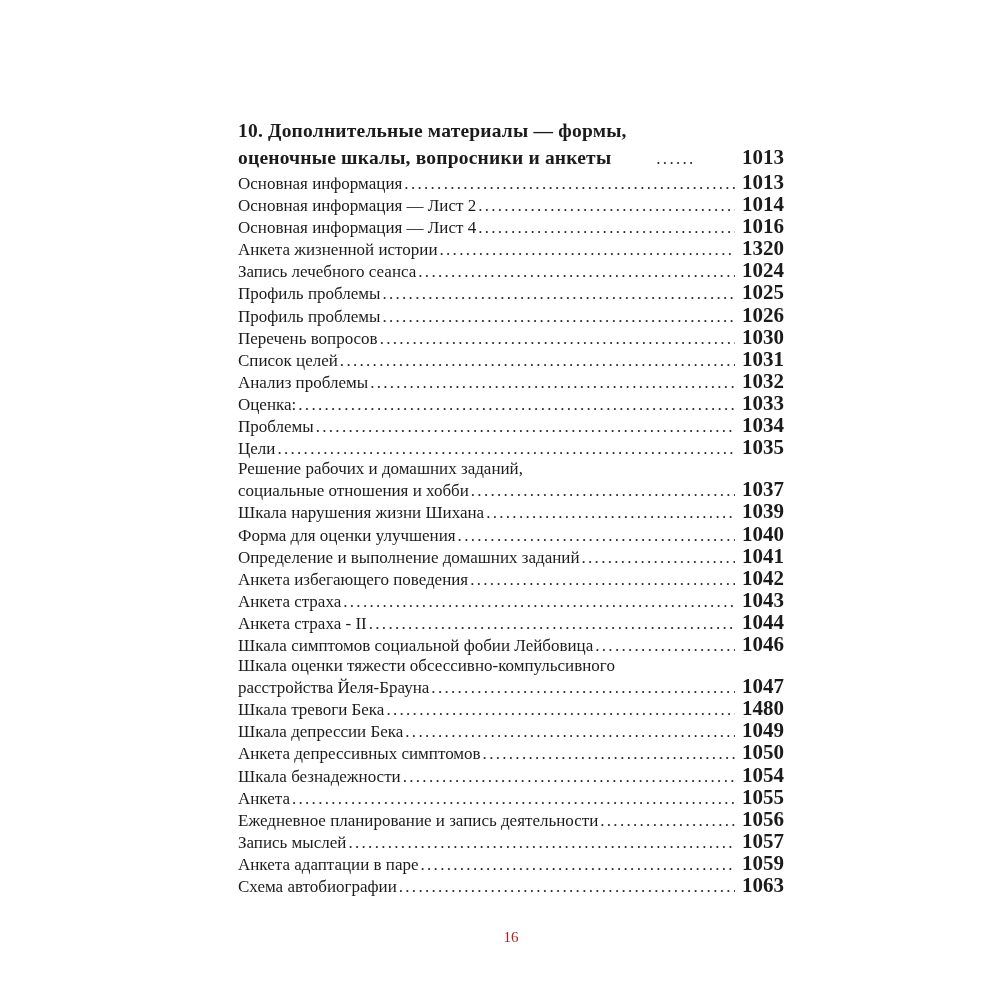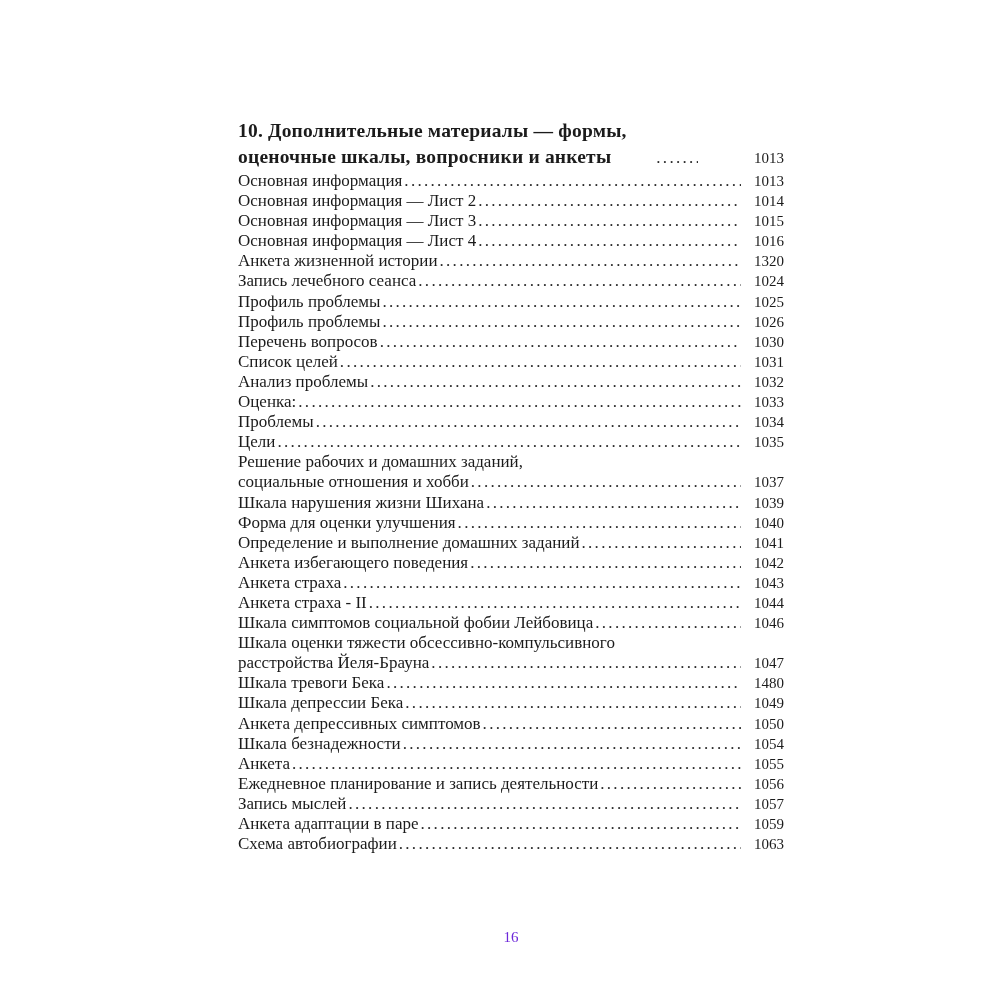--- a/index.html
+++ b/index.html
@@ -49,33 +49,33 @@
   }
   .leader::before {
     content: "........................................................................................................................................................................";
     letter-spacing: 2.3px;
     color: #2a2a2a;
   }
   .pagenum {
     flex: 0 0 auto;
     min-width: 36px;
     text-align: right;
-    font-weight: normal;
-    font-size: 15px;
+    font-weight: bold;
+    font-size: 21px;
   }
   .heading-row { line-height: 26px; gap: 43px; }
   .heading-row .leader::before { letter-spacing: 2.3px; }
   .footer {
     position: absolute;
     left: 238px;
     top: 929px;
     width: 546px;
     text-align: center;
     font-size: 15px;
-    color: #6d28d9;
+    color: #b91c1c;
   }
 </style>
 </head>
 <body>
 
 <div class="page">
 
   <div class="toc">
 
     <div class="heading-line">10. Дополнительные материалы — формы,</div>
@@ -91,25 +91,20 @@
     <span class="title">Основная информация</span>
     <span class="leader"></span>
     <span class="pagenum">1013</span>
   </div>
         <div class="row">
     <span class="title">Основная информация — Лист 2</span>
     <span class="leader"></span>
     <span class="pagenum">1014</span>
   </div>
         <div class="row">
-    <span class="title">Основная информация — Лист 3</span>
-    <span class="leader"></span>
-    <span class="pagenum">1015</span>
-  </div>
-        <div class="row">
     <span class="title">Основная информация — Лист 4</span>
     <span class="leader"></span>
     <span class="pagenum">1016</span>
   </div>
         <div class="row">
     <span class="title">Анкета жизненной истории</span>
     <span class="leader"></span>
     <span class="pagenum">1320</span>
   </div>
         <div class="row">

